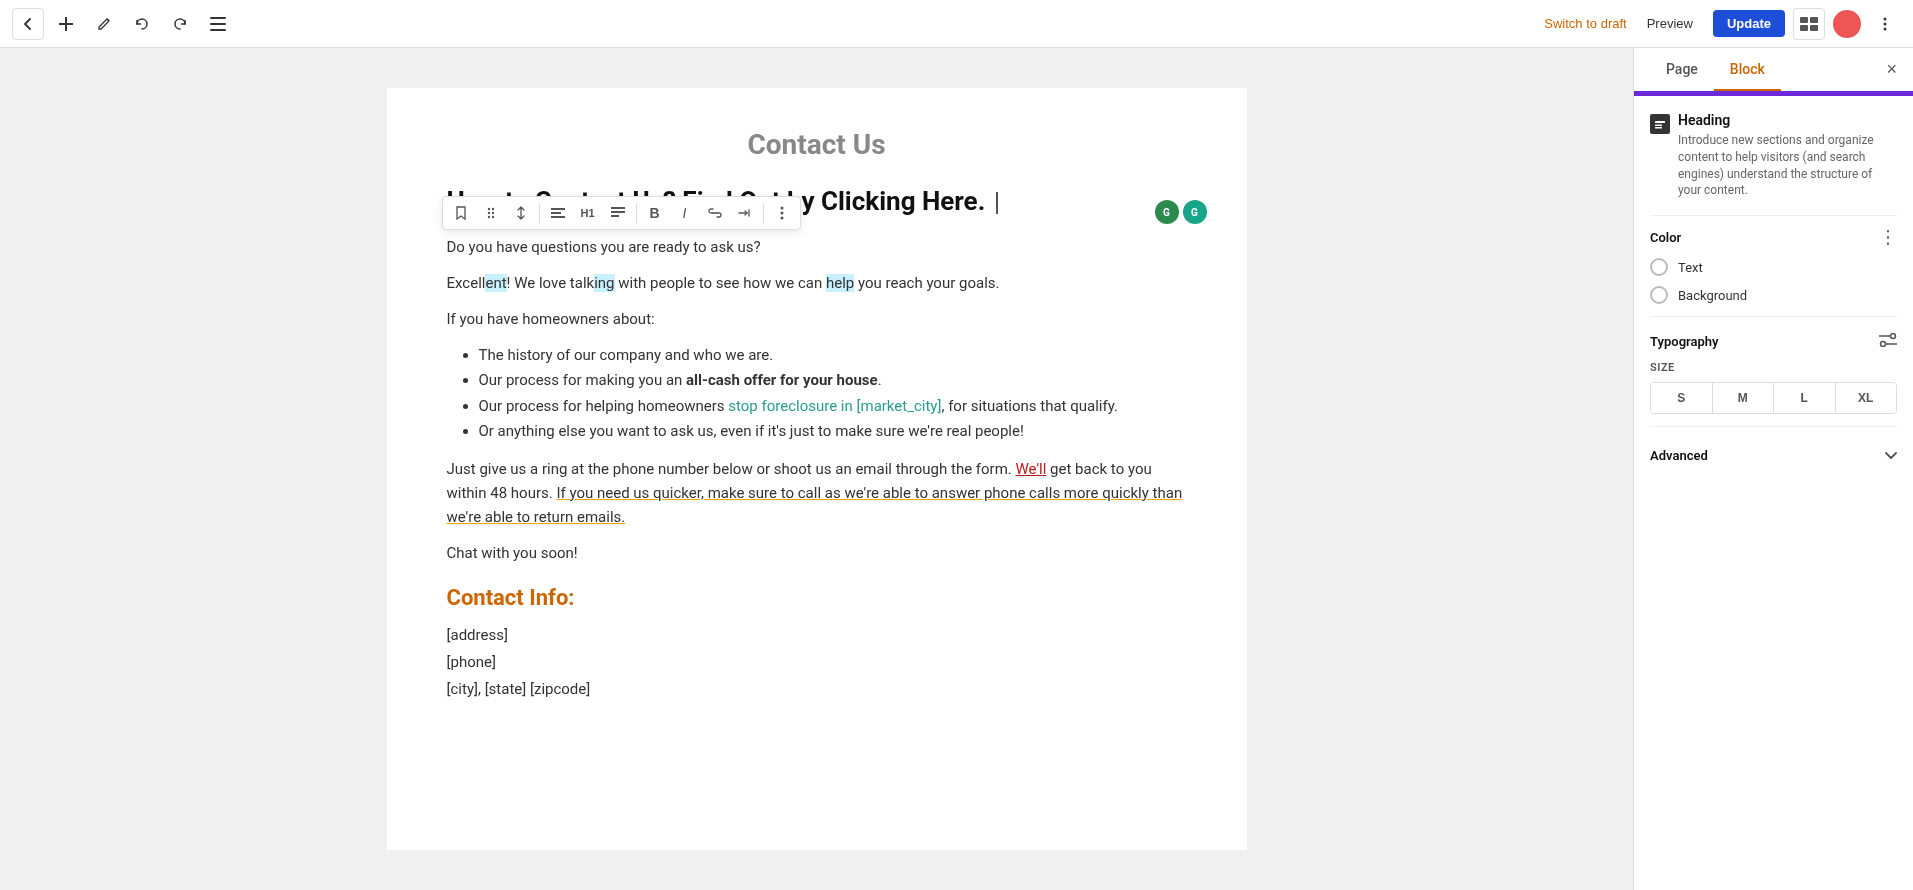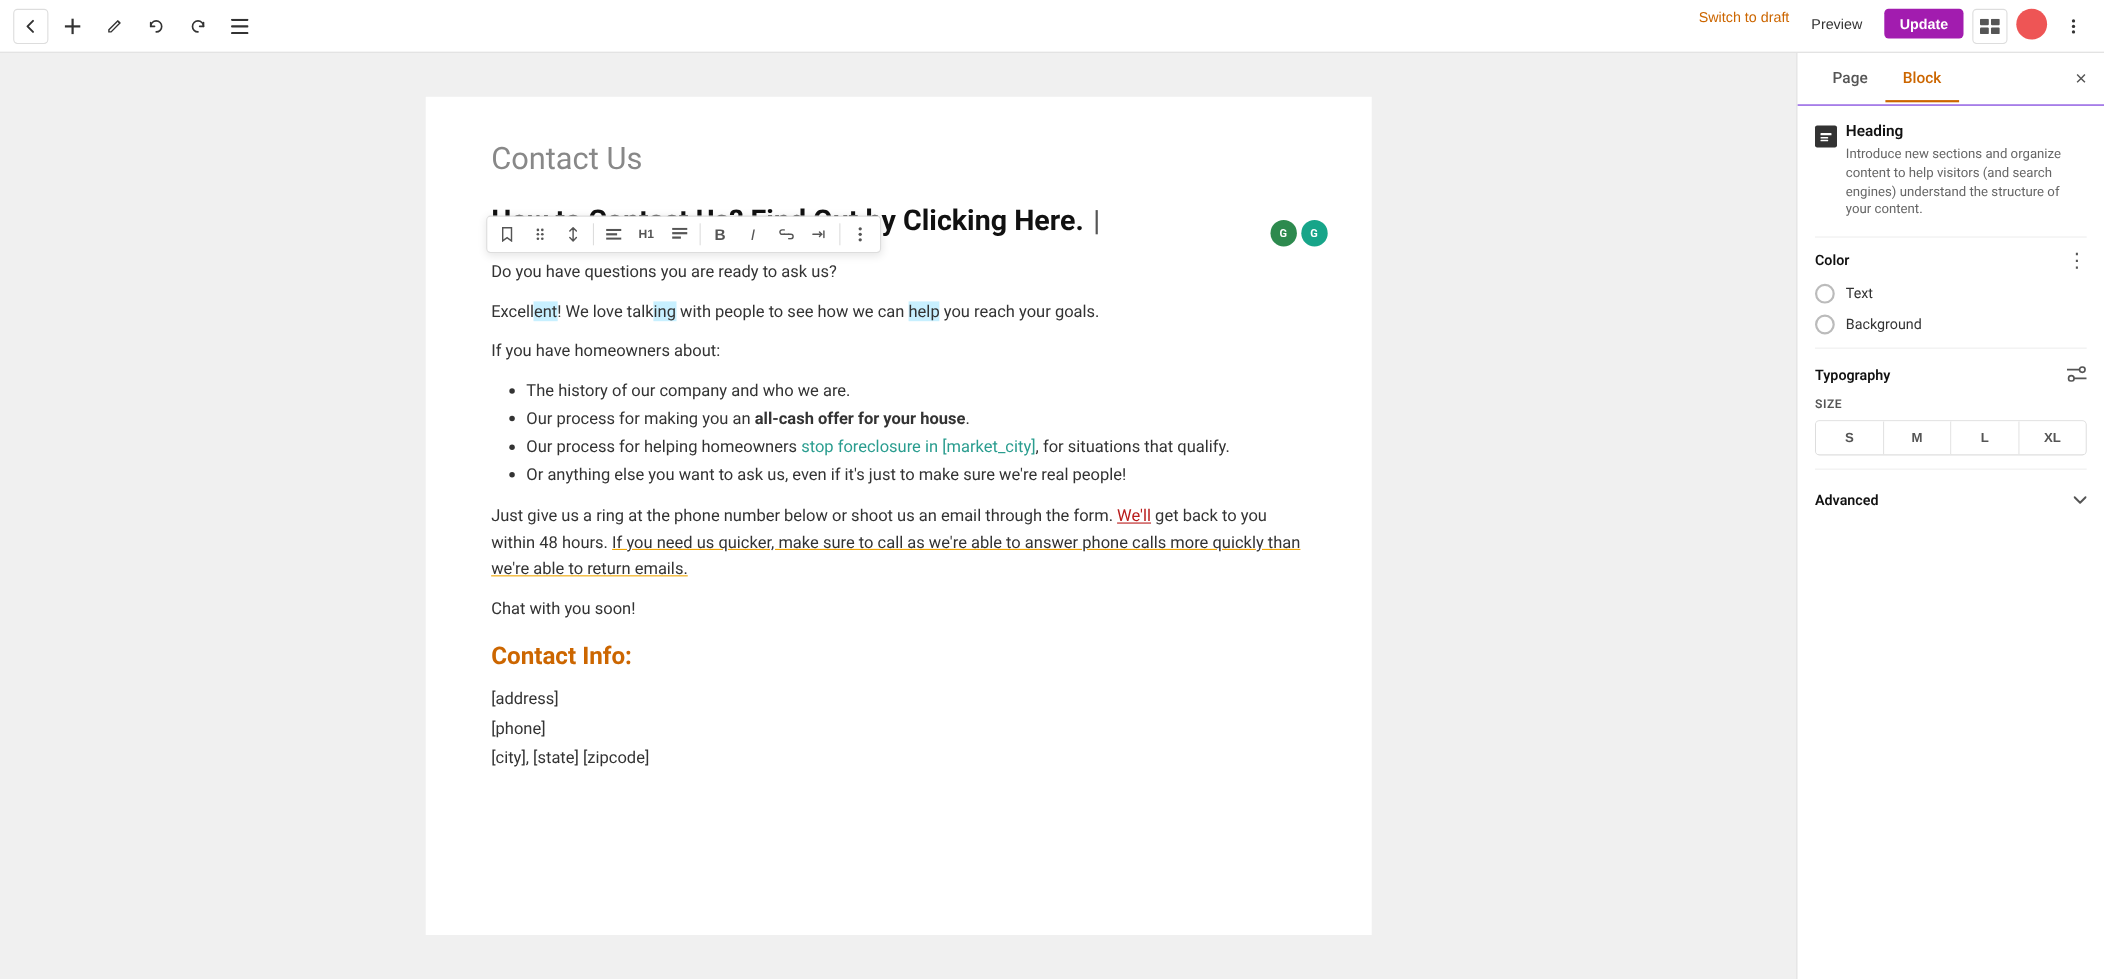--- a/index.html
+++ b/index.html
@@ -11,21 +11,21 @@
       background: #fff;
       border-bottom: 1px solid #ddd;
       display: flex;
       align-items: center;
       padding: 0 12px;
       gap: 4px;
       position: relative;
       z-index: 10;
     }
     .top-bar-left { display: flex; align-items: center; gap: 6px; }
-    .top-bar-right { display: flex; align-items: flex-start; gap: 8px; margin-left: auto; }
+    .top-bar-right { display: flex; align-items: center; gap: 8px; margin-left: auto; }
     .icon-btn {
       width: 32px; height: 32px;
       border: none; background: transparent;
       cursor: pointer; border-radius: 4px;
       display: flex; align-items: center; justify-content: center;
       font-size: 16px; color: #333;
     }
     .back-btn {
       width: 32px; height: 32px;
       border: 1px solid #ddd; background: #fff;
@@ -36,21 +36,21 @@
     .switch-draft-btn {
       background: none; border: none; cursor: pointer;
       color: #cc6600; font-size: 13px; font-weight: 500;
     }
     .preview-btn {
       background: none; border: none; cursor: pointer;
       color: #333; font-size: 13px; font-weight: 500;
       padding: 6px 12px;
     }
     .update-btn {
-      background: #a21caf; border: none; cursor: pointer;
+      background: #1d4ed8; border: none; cursor: pointer;
       color: #fff; font-size: 13px; font-weight: 600;
       padding: 6px 14px; border-radius: 4px;
     }
     .view-btn {
       width: 32px; height: 32px;
       border: 1px solid #ddd; background: #fff;
       cursor: pointer; border-radius: 4px;
       display: flex; align-items: center; justify-content: center;
     }
     .avatar-btn {
@@ -124,22 +124,23 @@
       border-radius: 50%;
       display: flex; align-items: center; justify-content: center;
       font-size: 10px; font-weight: 700; color: #fff;
       cursor: pointer;
     }
     .grammarly-green { background: #2d8a4e; }
     .grammarly-teal { background: #17a589; }
 
     
     .contact-title-gray {
-      font-size: 28px; font-weight: 400; color: #888;
+      font-size: 28px; font-weight: 700; color: #888;
       margin-bottom: 24px;
+      text-align: center;
     }
     .main-heading {
       font-size: 26px; font-weight: 700; color: #111;
       margin-bottom: 16px; line-height: 1.3;
     }
     .cursor-line {
       display: inline-block;
       width: 2px; height: 22px;
       background: #555;
       vertical-align: middle;
@@ -176,21 +177,21 @@
       width: 280px;
       background: #fff;
       border-left: 1px solid #ddd;
       display: flex;
       flex-direction: column;
       overflow-y: auto;
     }
     .panel-header {
       display: flex;
       align-items: center;
-      border-bottom: 1px solid #6d28d9;
+      border-bottom: 5px solid #6d28d9;
       padding: 0 16px;
       height: 48px;
     }
     .panel-tab {
       padding: 12px 16px;
       font-size: 14px; font-weight: 500; color: #555;
       cursor: pointer; border-bottom: 2px solid transparent;
     }
     .panel-tab.active { color: #cc6600; border-bottom: 2px solid #cc6600; }
     .panel-close {

